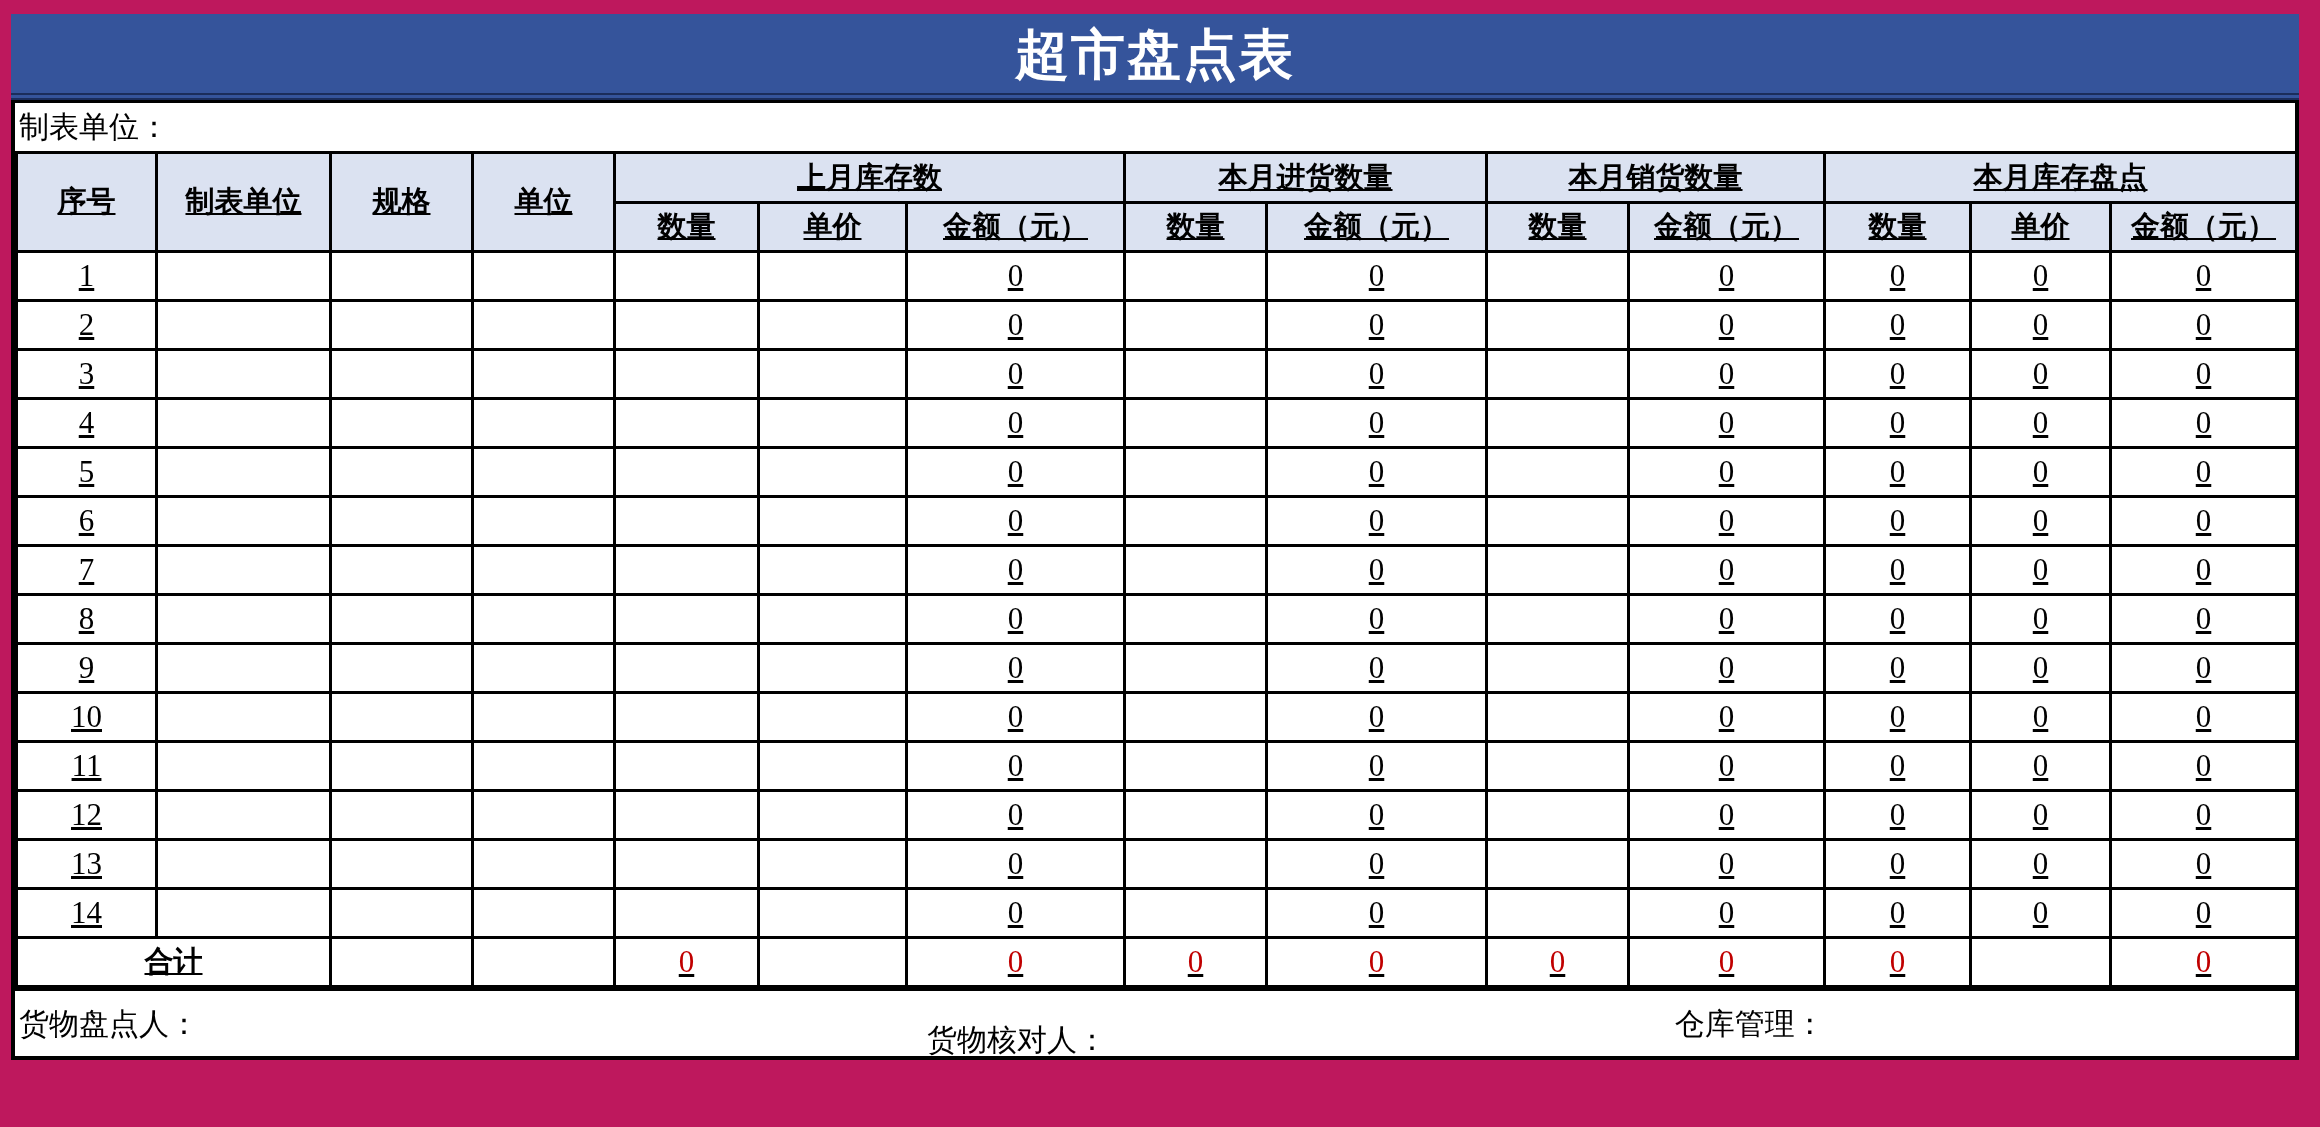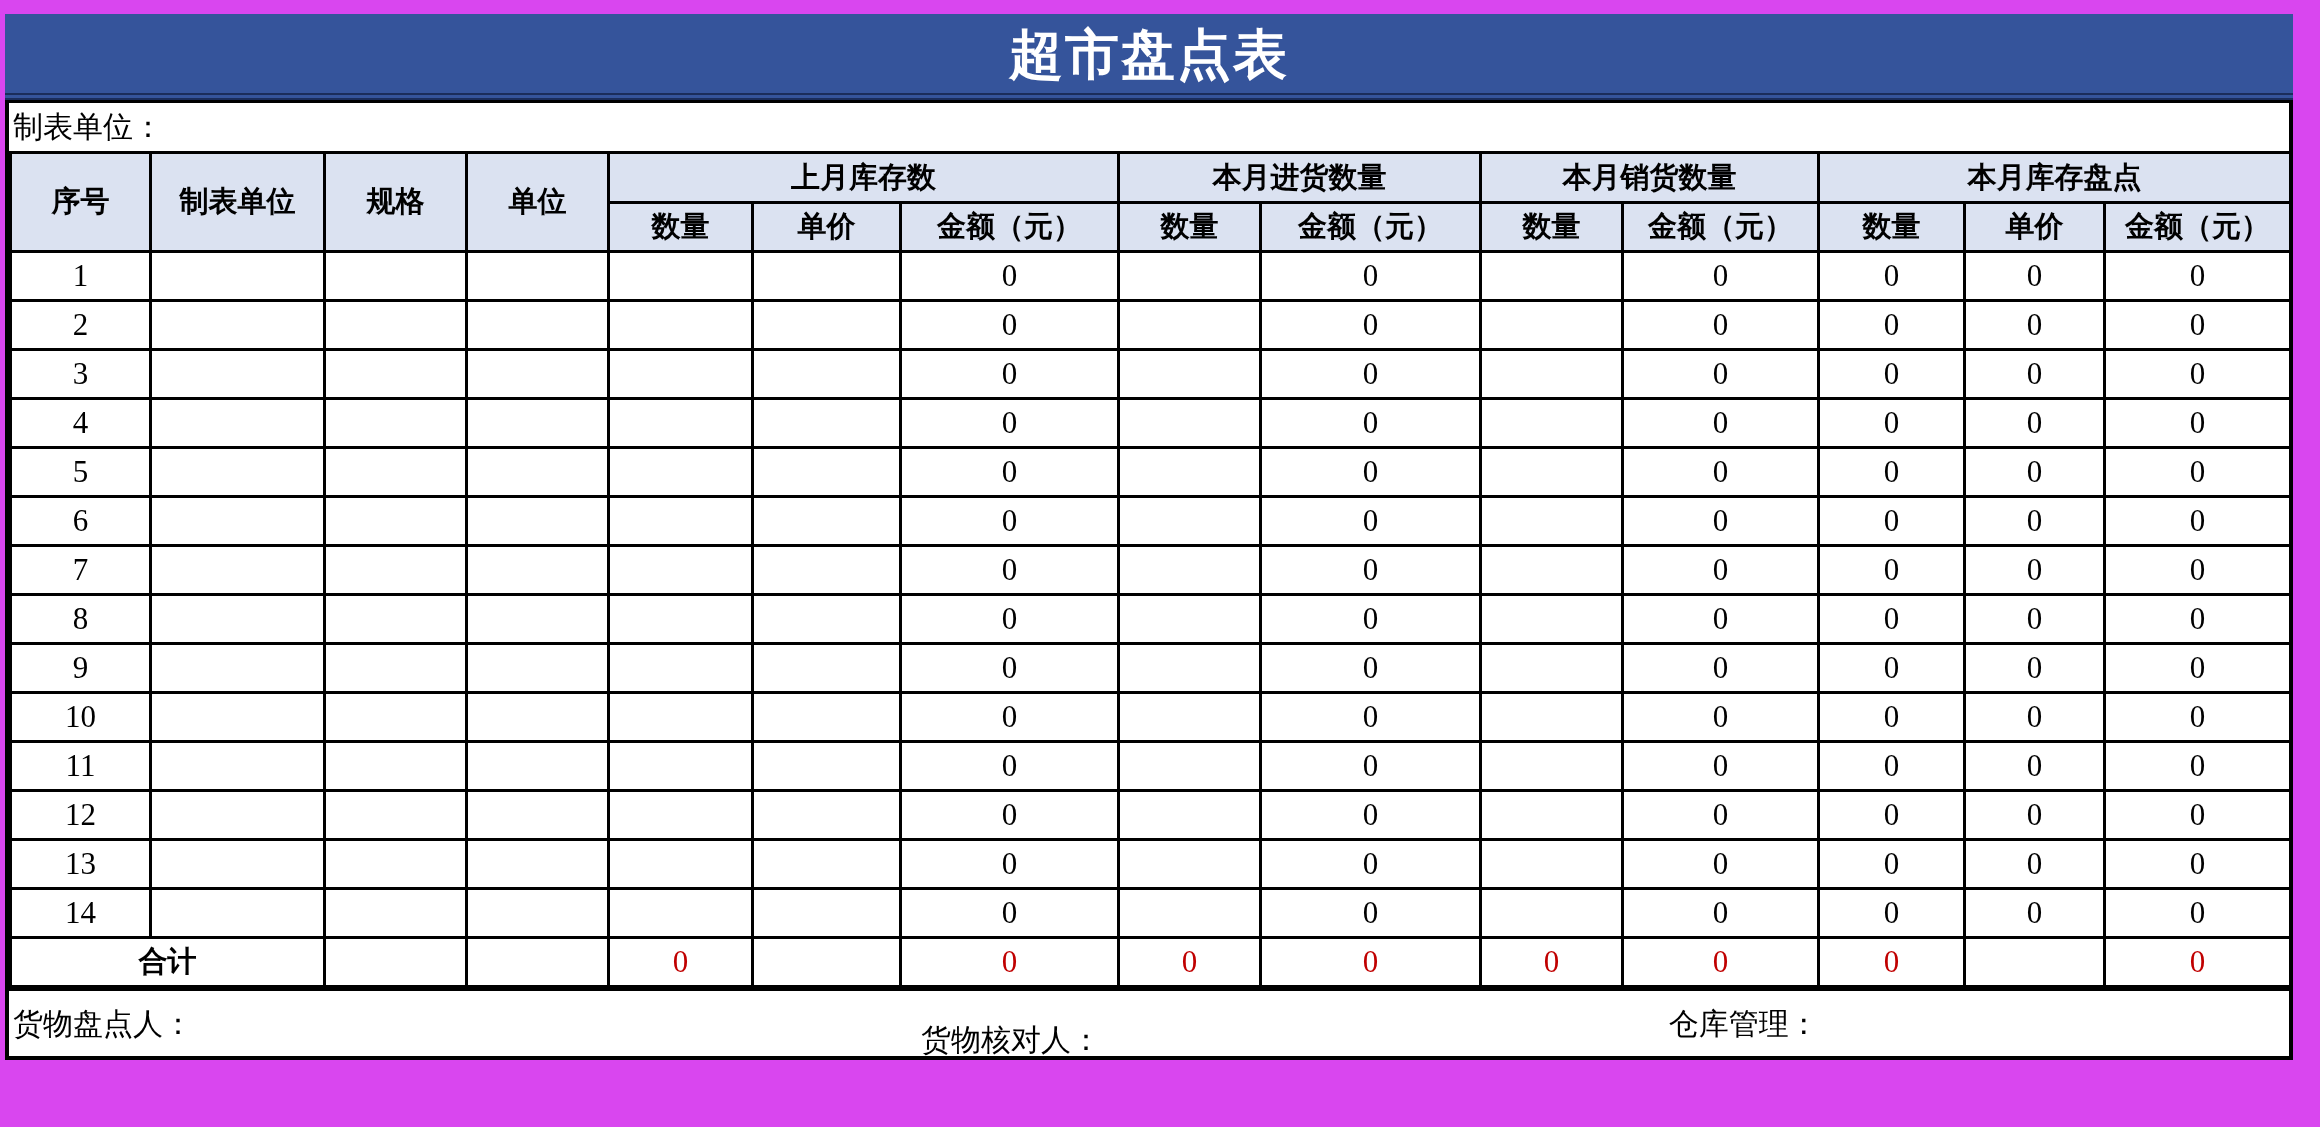--- a/index.html
+++ b/index.html
@@ -1,24 +1,24 @@
 <!DOCTYPE html>
 <html><head>
 <meta charset="utf-8">
 <style>
   * { margin: 0; padding: 0; box-sizing: border-box; }
   html, body { background: #ffffff; }
   .page {
     position: relative;
     width: 2320px;
     height: 1127px;
-    background: #d946ef;
+    background: #be185d;
     overflow: hidden;
     font-family: "DejaVu Sans", sans-serif;
-    padding: 14px 17px 0 5px;
+    padding: 14px 17px 0 11px;
   }
   .title-bar {
     width: 2288px;
     height: 86px;
     background: #35549B;
     border-bottom: 7px double #1B2D5B;
     text-align: center;
   }
   .title-bar span {
     color: #ffffff;
@@ -41,20 +41,21 @@
   }
   .subtitle-row span {
     font-size: 30px;
     color: #000000;
     padding-left: 4px;
   }
   table.grid {
     width: 2280px;
     table-layout: fixed;
     border-collapse: collapse;
+    text-decoration: underline;
   }
   table.grid th, table.grid td {
     border: 3px solid #000000;
     text-align: center;
     vertical-align: middle;
     overflow: hidden;
     white-space: nowrap;
   }
   table.grid thead th {
     background: #DBE2F1;

